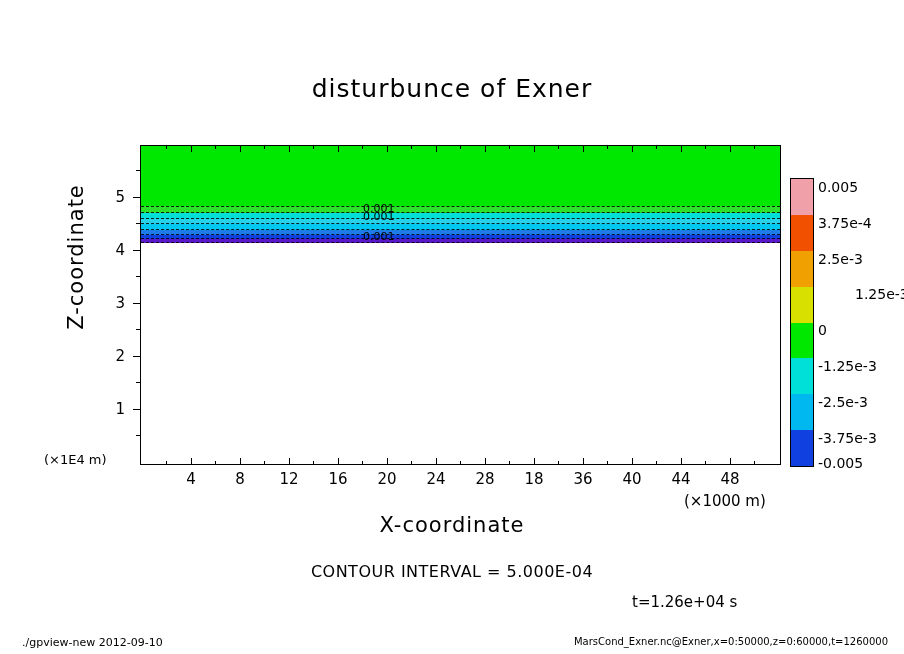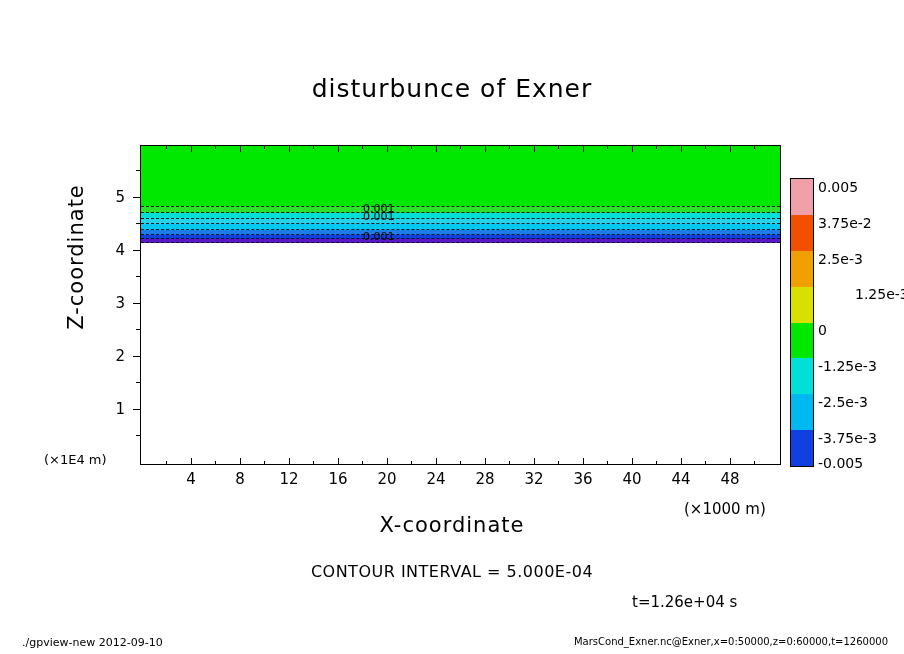--- a/index.html
+++ b/index.html
@@ -125,21 +125,20 @@
     position: absolute;
     left: 44px;
     top: 452px;
     font-size: 13px;
   }
   .unit-right {
     position: absolute;
     left: 684px;
     top: 492px;
     font-size: 15px;
-    margin-top: 8px;
   }
   
   .colorbar {
     position: absolute;
     left: 790px;
     top: 178px;
     width: 22px;
     height: 287px;
     border: 1px solid #000000;
     box-sizing: content-box;
@@ -241,21 +240,21 @@
   <div class="tick xtick" style="left:436px; top:145px;"></div>
   <div class="tick xtick" style="left:436px; top:458px;"></div>
   <div class="xtick-label" style="left:436px; top:470px;">24</div>
 
   <div class="tick xtick" style="left:485px; top:145px;"></div>
   <div class="tick xtick" style="left:485px; top:458px;"></div>
   <div class="xtick-label" style="left:485px; top:470px;">28</div>
 
   <div class="tick xtick" style="left:534px; top:145px;"></div>
   <div class="tick xtick" style="left:534px; top:458px;"></div>
-  <div class="xtick-label" style="left:534px; top:470px;">32</div>
+  <div class="xtick-label" style="left:534px; top:470px;">18</div>
 
   <div class="tick xtick" style="left:583px; top:145px;"></div>
   <div class="tick xtick" style="left:583px; top:458px;"></div>
   <div class="xtick-label" style="left:583px; top:470px;">36</div>
 
   <div class="tick xtick" style="left:632px; top:145px;"></div>
   <div class="tick xtick" style="left:632px; top:458px;"></div>
   <div class="xtick-label" style="left:632px; top:470px;text-align:right;">40</div>
 
   <div class="tick xtick" style="left:681px; top:145px;"></div>
@@ -325,21 +324,21 @@
     <div class="cb-seg" style="background:#f05000"></div>
     <div class="cb-seg" style="background:#f0a000"></div>
     <div class="cb-seg" style="background:#d8e000"></div>
     <div class="cb-seg" style="background:#00e800"></div>
     <div class="cb-seg" style="background:#00e0d8"></div>
     <div class="cb-seg" style="background:#00b8f0"></div>
     <div class="cb-seg" style="background:#1040e0"></div>
   </div>
 
   <div class="cb-label" style="top:187px;">0.005</div>
-  <div class="cb-label" style="top:223px;">3.75e-2</div>
+  <div class="cb-label" style="top:223px;">3.75e-4</div>
   <div class="cb-label" style="top:259px;">2.5e-3</div>
   <div class="cb-label" style="top:294px;margin-left:37px;">1.25e-3</div>
   <div class="cb-label" style="top:330px;">0</div>
   <div class="cb-label" style="top:366px;">-1.25e-3</div>
   <div class="cb-label" style="top:402px;">-2.5e-3</div>
   <div class="cb-label" style="top:438px;">-3.75e-3</div>
   <div class="cb-label" style="top:463px;">-0.005</div>
 
   <div class="contour-interval">CONTOUR INTERVAL = 5.000E-04</div>
   <div class="time-label">t=1.26e+04 s</div>

